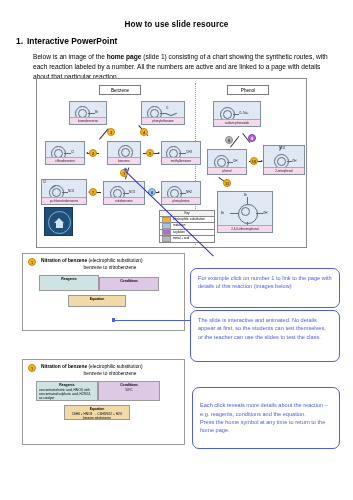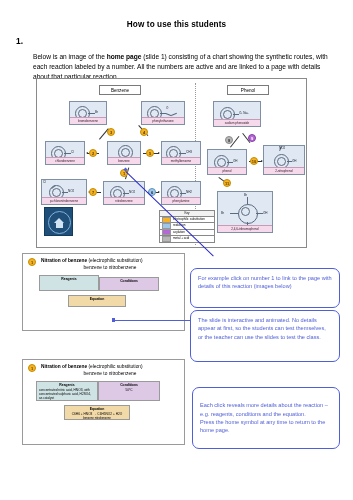--- a/index.html
+++ b/index.html
@@ -292,24 +292,25 @@
   .blue-line{
     position:absolute;
     height:0;
     border-top:1px solid #2b2bc9;
     transform-origin:0 0;
   }
 </style>
 </head>
 <body>
 
-<div class="doc-title">How to use this students</div>
+<div class="doc-title">How to use slide resource</div>
 
 <div class="sec-head">
   <span>1.</span>
+  <span>Interactive PowerPoint</span>
 </div>
 
 <div class="intro">
   <span>Below is an image of the </span><b>home page</b><span> (slide 1) consisting of a chart showing the synthetic</span>
   <span>routes, with each reaction labeled by a number. All the numbers are active and are linked to</span>
   <span>a page with details about that particular reaction.</span>
 </div>
 
 <div class="chart-frame">
 

